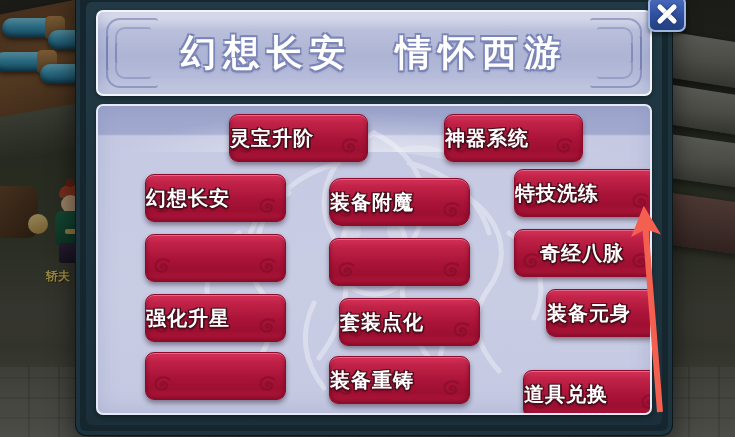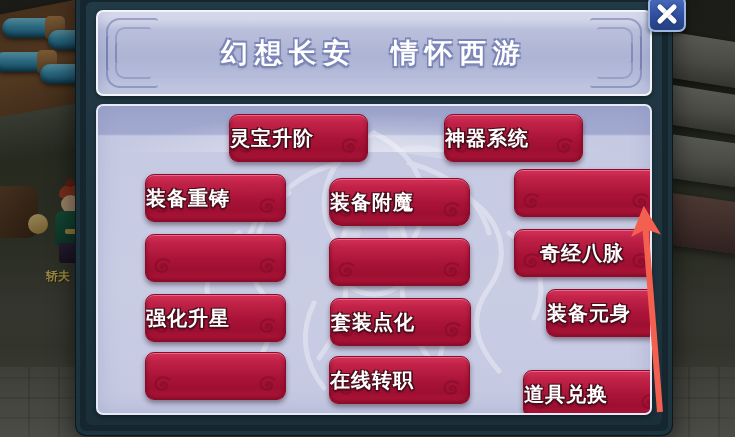--- a/index.html
+++ b/index.html
@@ -165,21 +165,21 @@
     content: ""; position: absolute; width: 34px; height: 34px;
     border: 2px solid rgba(108,118,170,.40); border-radius: 3px;
   }
   .banner .corner.tl::after { left: 7px;  top: 7px;    border-right:none; border-bottom:none; border-top-left-radius:10px;}
   .banner .corner.tr::after { right: 7px; top: 7px;    border-left:none;  border-bottom:none; border-top-right-radius:10px;}
   .banner .corner.bl::after { left: 7px;  bottom: 7px; border-right:none; border-top:none;    border-bottom-left-radius:10px;}
   .banner .corner.br::after { right: 7px; bottom: 7px; border-left:none;  border-top:none;    border-bottom-right-radius:10px;}
 
   .banner-title {
     position: relative;
-    font-size: 27px;
+    font-size: 36px;
     font-weight: bold;
     letter-spacing: 7px;
     color: #ffffff;
     text-shadow:
       -1.6px -1.6px 0 #7b85b8, 1.6px -1.6px 0 #7b85b8,
       -1.6px  1.6px 0 #7b85b8, 1.6px  1.6px 0 #7b85b8,
        0 2px 3px rgba(70,78,120,.6);
     white-space: pre;
     z-index: 2;
   }
@@ -355,107 +355,108 @@
               </svg>
               <span class="label">神器系统</span>
             </div>
             <div class="btn" style="left: 47px; top: 68px; width: 141px;">
               <svg class="swirl l" viewBox="0 0 24 24">
                 <path d="M19 7 C12 2 3 6 4 13 C5 19 14 20 16 15 C17.5 11 12 8 10 11.5 C9 13.5 11.5 15 12.5 13.2" fill="none" stroke="#7d0d27" stroke-width="2.3" stroke-linecap="round"></path>
               </svg>
               <svg class="swirl r" viewBox="0 0 24 24">
                 <path d="M19 7 C12 2 3 6 4 13 C5 19 14 20 16 15 C17.5 11 12 8 10 11.5 C9 13.5 11.5 15 12.5 13.2" fill="none" stroke="#7d0d27" stroke-width="2.3" stroke-linecap="round"></path>
               </svg>
+              <span class="label">幻想长安</span>
+            </div>
+            <div class="btn" style="left: 231px; top: 72px; width: 141px; border-radius: 12px;">
+              <svg class="swirl l" viewBox="0 0 24 24">
+                <path d="M19 7 C12 2 3 6 4 13 C5 19 14 20 16 15 C17.5 11 12 8 10 11.5 C9 13.5 11.5 15 12.5 13.2" fill="none" stroke="#7d0d27" stroke-width="2.3" stroke-linecap="round"></path>
+              </svg>
+              <svg class="swirl r" viewBox="0 0 24 24">
+                <path d="M19 7 C12 2 3 6 4 13 C5 19 14 20 16 15 C17.5 11 12 8 10 11.5 C9 13.5 11.5 15 12.5 13.2" fill="none" stroke="#7d0d27" stroke-width="2.3" stroke-linecap="round"></path>
+              </svg>
+              <span class="label">装备附魔</span>
+            </div>
+            <div class="btn" style="left: 416px; top: 63px; width: 145px;">
+              <svg class="swirl l" viewBox="0 0 24 24">
+                <path d="M19 7 C12 2 3 6 4 13 C5 19 14 20 16 15 C17.5 11 12 8 10 11.5 C9 13.5 11.5 15 12.5 13.2" fill="none" stroke="#7d0d27" stroke-width="2.3" stroke-linecap="round"></path>
+              </svg>
+              <svg class="swirl r" viewBox="0 0 24 24">
+                <path d="M19 7 C12 2 3 6 4 13 C5 19 14 20 16 15 C17.5 11 12 8 10 11.5 C9 13.5 11.5 15 12.5 13.2" fill="none" stroke="#7d0d27" stroke-width="2.3" stroke-linecap="round"></path>
+              </svg>
+              <span class="label">特技洗练</span>
+            </div>
+            <div class="btn" style="left: 47px; top: 128px; width: 141px;">
+              <svg class="swirl l" viewBox="0 0 24 24">
+                <path d="M19 7 C12 2 3 6 4 13 C5 19 14 20 16 15 C17.5 11 12 8 10 11.5 C9 13.5 11.5 15 12.5 13.2" fill="none" stroke="#7d0d27" stroke-width="2.3" stroke-linecap="round"></path>
+              </svg>
+              <svg class="swirl r" viewBox="0 0 24 24">
+                <path d="M19 7 C12 2 3 6 4 13 C5 19 14 20 16 15 C17.5 11 12 8 10 11.5 C9 13.5 11.5 15 12.5 13.2" fill="none" stroke="#7d0d27" stroke-width="2.3" stroke-linecap="round"></path>
+              </svg>
+            </div>
+            <div class="btn" style="left: 231px; top: 132px; width: 141px;">
+              <svg class="swirl l" viewBox="0 0 24 24">
+                <path d="M19 7 C12 2 3 6 4 13 C5 19 14 20 16 15 C17.5 11 12 8 10 11.5 C9 13.5 11.5 15 12.5 13.2" fill="none" stroke="#7d0d27" stroke-width="2.3" stroke-linecap="round"></path>
+              </svg>
+              <svg class="swirl r" viewBox="0 0 24 24">
+                <path d="M19 7 C12 2 3 6 4 13 C5 19 14 20 16 15 C17.5 11 12 8 10 11.5 C9 13.5 11.5 15 12.5 13.2" fill="none" stroke="#7d0d27" stroke-width="2.3" stroke-linecap="round"></path>
+              </svg>
+            </div>
+            <div class="btn" style="left: 416px; top: 123px; width: 145px; padding-left: 25px;">
+              <svg class="swirl l" viewBox="0 0 24 24">
+                <path d="M19 7 C12 2 3 6 4 13 C5 19 14 20 16 15 C17.5 11 12 8 10 11.5 C9 13.5 11.5 15 12.5 13.2" fill="none" stroke="#7d0d27" stroke-width="2.3" stroke-linecap="round"></path>
+              </svg>
+              <svg class="swirl r" viewBox="0 0 24 24">
+                <path d="M19 7 C12 2 3 6 4 13 C5 19 14 20 16 15 C17.5 11 12 8 10 11.5 C9 13.5 11.5 15 12.5 13.2" fill="none" stroke="#7d0d27" stroke-width="2.3" stroke-linecap="round"></path>
+              </svg>
+              <span class="label">奇经八脉</span>
+            </div>
+            <div class="btn" style="left: 47px; top: 188px; width: 141px;">
+              <svg class="swirl l" viewBox="0 0 24 24">
+                <path d="M19 7 C12 2 3 6 4 13 C5 19 14 20 16 15 C17.5 11 12 8 10 11.5 C9 13.5 11.5 15 12.5 13.2" fill="none" stroke="#7d0d27" stroke-width="2.3" stroke-linecap="round"></path>
+              </svg>
+              <svg class="swirl r" viewBox="0 0 24 24">
+                <path d="M19 7 C12 2 3 6 4 13 C5 19 14 20 16 15 C17.5 11 12 8 10 11.5 C9 13.5 11.5 15 12.5 13.2" fill="none" stroke="#7d0d27" stroke-width="2.3" stroke-linecap="round"></path>
+              </svg>
+              <span class="label">强化升星</span>
+            </div>
+            <div class="btn" style="left: 241px; top: 192px; width: 141px;">
+              <svg class="swirl l" viewBox="0 0 24 24">
+                <path d="M19 7 C12 2 3 6 4 13 C5 19 14 20 16 15 C17.5 11 12 8 10 11.5 C9 13.5 11.5 15 12.5 13.2" fill="none" stroke="#7d0d27" stroke-width="2.3" stroke-linecap="round"></path>
+              </svg>
+              <svg class="swirl r" viewBox="0 0 24 24">
+                <path d="M19 7 C12 2 3 6 4 13 C5 19 14 20 16 15 C17.5 11 12 8 10 11.5 C9 13.5 11.5 15 12.5 13.2" fill="none" stroke="#7d0d27" stroke-width="2.3" stroke-linecap="round"></path>
+              </svg>
+              <span class="label">套装点化</span>
+            </div>
+            <div class="btn" style="left: 416px; top: 183px; width: 145px; margin-left: 32px;">
+              <svg class="swirl l" viewBox="0 0 24 24">
+                <path d="M19 7 C12 2 3 6 4 13 C5 19 14 20 16 15 C17.5 11 12 8 10 11.5 C9 13.5 11.5 15 12.5 13.2" fill="none" stroke="#7d0d27" stroke-width="2.3" stroke-linecap="round"></path>
+              </svg>
+              <svg class="swirl r" viewBox="0 0 24 24">
+                <path d="M19 7 C12 2 3 6 4 13 C5 19 14 20 16 15 C17.5 11 12 8 10 11.5 C9 13.5 11.5 15 12.5 13.2" fill="none" stroke="#7d0d27" stroke-width="2.3" stroke-linecap="round"></path>
+              </svg>
+              <span class="label">装备元身</span>
+            </div>
+            <div class="btn" style="left: 47px; top: 246px; width: 141px;">
+              <svg class="swirl l" viewBox="0 0 24 24">
+                <path d="M19 7 C12 2 3 6 4 13 C5 19 14 20 16 15 C17.5 11 12 8 10 11.5 C9 13.5 11.5 15 12.5 13.2" fill="none" stroke="#7d0d27" stroke-width="2.3" stroke-linecap="round"></path>
+              </svg>
+              <svg class="swirl r" viewBox="0 0 24 24">
+                <path d="M19 7 C12 2 3 6 4 13 C5 19 14 20 16 15 C17.5 11 12 8 10 11.5 C9 13.5 11.5 15 12.5 13.2" fill="none" stroke="#7d0d27" stroke-width="2.3" stroke-linecap="round"></path>
+              </svg>
+            </div>
+            <div class="btn" style="left: 231px; top: 250px; width: 141px;">
+              <svg class="swirl l" viewBox="0 0 24 24">
+                <path d="M19 7 C12 2 3 6 4 13 C5 19 14 20 16 15 C17.5 11 12 8 10 11.5 C9 13.5 11.5 15 12.5 13.2" fill="none" stroke="#7d0d27" stroke-width="2.3" stroke-linecap="round"></path>
+              </svg>
+              <svg class="swirl r" viewBox="0 0 24 24">
+                <path d="M19 7 C12 2 3 6 4 13 C5 19 14 20 16 15 C17.5 11 12 8 10 11.5 C9 13.5 11.5 15 12.5 13.2" fill="none" stroke="#7d0d27" stroke-width="2.3" stroke-linecap="round"></path>
+              </svg>
               <span class="label">装备重铸</span>
-            </div>
-            <div class="btn" style="left: 231px; top: 72px; width: 141px; border-radius: 12px;">
-              <svg class="swirl l" viewBox="0 0 24 24">
-                <path d="M19 7 C12 2 3 6 4 13 C5 19 14 20 16 15 C17.5 11 12 8 10 11.5 C9 13.5 11.5 15 12.5 13.2" fill="none" stroke="#7d0d27" stroke-width="2.3" stroke-linecap="round"></path>
-              </svg>
-              <svg class="swirl r" viewBox="0 0 24 24">
-                <path d="M19 7 C12 2 3 6 4 13 C5 19 14 20 16 15 C17.5 11 12 8 10 11.5 C9 13.5 11.5 15 12.5 13.2" fill="none" stroke="#7d0d27" stroke-width="2.3" stroke-linecap="round"></path>
-              </svg>
-              <span class="label">装备附魔</span>
-            </div>
-            <div class="btn" style="left: 416px; top: 63px; width: 145px;">
-              <svg class="swirl l" viewBox="0 0 24 24">
-                <path d="M19 7 C12 2 3 6 4 13 C5 19 14 20 16 15 C17.5 11 12 8 10 11.5 C9 13.5 11.5 15 12.5 13.2" fill="none" stroke="#7d0d27" stroke-width="2.3" stroke-linecap="round"></path>
-              </svg>
-              <svg class="swirl r" viewBox="0 0 24 24">
-                <path d="M19 7 C12 2 3 6 4 13 C5 19 14 20 16 15 C17.5 11 12 8 10 11.5 C9 13.5 11.5 15 12.5 13.2" fill="none" stroke="#7d0d27" stroke-width="2.3" stroke-linecap="round"></path>
-              </svg>
-            </div>
-            <div class="btn" style="left: 47px; top: 128px; width: 141px;">
-              <svg class="swirl l" viewBox="0 0 24 24">
-                <path d="M19 7 C12 2 3 6 4 13 C5 19 14 20 16 15 C17.5 11 12 8 10 11.5 C9 13.5 11.5 15 12.5 13.2" fill="none" stroke="#7d0d27" stroke-width="2.3" stroke-linecap="round"></path>
-              </svg>
-              <svg class="swirl r" viewBox="0 0 24 24">
-                <path d="M19 7 C12 2 3 6 4 13 C5 19 14 20 16 15 C17.5 11 12 8 10 11.5 C9 13.5 11.5 15 12.5 13.2" fill="none" stroke="#7d0d27" stroke-width="2.3" stroke-linecap="round"></path>
-              </svg>
-            </div>
-            <div class="btn" style="left: 231px; top: 132px; width: 141px;">
-              <svg class="swirl l" viewBox="0 0 24 24">
-                <path d="M19 7 C12 2 3 6 4 13 C5 19 14 20 16 15 C17.5 11 12 8 10 11.5 C9 13.5 11.5 15 12.5 13.2" fill="none" stroke="#7d0d27" stroke-width="2.3" stroke-linecap="round"></path>
-              </svg>
-              <svg class="swirl r" viewBox="0 0 24 24">
-                <path d="M19 7 C12 2 3 6 4 13 C5 19 14 20 16 15 C17.5 11 12 8 10 11.5 C9 13.5 11.5 15 12.5 13.2" fill="none" stroke="#7d0d27" stroke-width="2.3" stroke-linecap="round"></path>
-              </svg>
-            </div>
-            <div class="btn" style="left: 416px; top: 123px; width: 145px; padding-left: 25px;">
-              <svg class="swirl l" viewBox="0 0 24 24">
-                <path d="M19 7 C12 2 3 6 4 13 C5 19 14 20 16 15 C17.5 11 12 8 10 11.5 C9 13.5 11.5 15 12.5 13.2" fill="none" stroke="#7d0d27" stroke-width="2.3" stroke-linecap="round"></path>
-              </svg>
-              <svg class="swirl r" viewBox="0 0 24 24">
-                <path d="M19 7 C12 2 3 6 4 13 C5 19 14 20 16 15 C17.5 11 12 8 10 11.5 C9 13.5 11.5 15 12.5 13.2" fill="none" stroke="#7d0d27" stroke-width="2.3" stroke-linecap="round"></path>
-              </svg>
-              <span class="label">奇经八脉</span>
-            </div>
-            <div class="btn" style="left: 47px; top: 188px; width: 141px;">
-              <svg class="swirl l" viewBox="0 0 24 24">
-                <path d="M19 7 C12 2 3 6 4 13 C5 19 14 20 16 15 C17.5 11 12 8 10 11.5 C9 13.5 11.5 15 12.5 13.2" fill="none" stroke="#7d0d27" stroke-width="2.3" stroke-linecap="round"></path>
-              </svg>
-              <svg class="swirl r" viewBox="0 0 24 24">
-                <path d="M19 7 C12 2 3 6 4 13 C5 19 14 20 16 15 C17.5 11 12 8 10 11.5 C9 13.5 11.5 15 12.5 13.2" fill="none" stroke="#7d0d27" stroke-width="2.3" stroke-linecap="round"></path>
-              </svg>
-              <span class="label">强化升星</span>
-            </div>
-            <div class="btn" style="left: 232px; top: 192px; width: 141px;">
-              <svg class="swirl l" viewBox="0 0 24 24">
-                <path d="M19 7 C12 2 3 6 4 13 C5 19 14 20 16 15 C17.5 11 12 8 10 11.5 C9 13.5 11.5 15 12.5 13.2" fill="none" stroke="#7d0d27" stroke-width="2.3" stroke-linecap="round"></path>
-              </svg>
-              <svg class="swirl r" viewBox="0 0 24 24">
-                <path d="M19 7 C12 2 3 6 4 13 C5 19 14 20 16 15 C17.5 11 12 8 10 11.5 C9 13.5 11.5 15 12.5 13.2" fill="none" stroke="#7d0d27" stroke-width="2.3" stroke-linecap="round"></path>
-              </svg>
-              <span class="label">套装点化</span>
-            </div>
-            <div class="btn" style="left: 416px; top: 183px; width: 145px; margin-left: 32px;">
-              <svg class="swirl l" viewBox="0 0 24 24">
-                <path d="M19 7 C12 2 3 6 4 13 C5 19 14 20 16 15 C17.5 11 12 8 10 11.5 C9 13.5 11.5 15 12.5 13.2" fill="none" stroke="#7d0d27" stroke-width="2.3" stroke-linecap="round"></path>
-              </svg>
-              <svg class="swirl r" viewBox="0 0 24 24">
-                <path d="M19 7 C12 2 3 6 4 13 C5 19 14 20 16 15 C17.5 11 12 8 10 11.5 C9 13.5 11.5 15 12.5 13.2" fill="none" stroke="#7d0d27" stroke-width="2.3" stroke-linecap="round"></path>
-              </svg>
-              <span class="label">装备元身</span>
-            </div>
-            <div class="btn" style="left: 47px; top: 246px; width: 141px;">
-              <svg class="swirl l" viewBox="0 0 24 24">
-                <path d="M19 7 C12 2 3 6 4 13 C5 19 14 20 16 15 C17.5 11 12 8 10 11.5 C9 13.5 11.5 15 12.5 13.2" fill="none" stroke="#7d0d27" stroke-width="2.3" stroke-linecap="round"></path>
-              </svg>
-              <svg class="swirl r" viewBox="0 0 24 24">
-                <path d="M19 7 C12 2 3 6 4 13 C5 19 14 20 16 15 C17.5 11 12 8 10 11.5 C9 13.5 11.5 15 12.5 13.2" fill="none" stroke="#7d0d27" stroke-width="2.3" stroke-linecap="round"></path>
-              </svg>
-            </div>
-            <div class="btn" style="left: 231px; top: 250px; width: 141px;">
-              <svg class="swirl l" viewBox="0 0 24 24">
-                <path d="M19 7 C12 2 3 6 4 13 C5 19 14 20 16 15 C17.5 11 12 8 10 11.5 C9 13.5 11.5 15 12.5 13.2" fill="none" stroke="#7d0d27" stroke-width="2.3" stroke-linecap="round"></path>
-              </svg>
-              <svg class="swirl r" viewBox="0 0 24 24">
-                <path d="M19 7 C12 2 3 6 4 13 C5 19 14 20 16 15 C17.5 11 12 8 10 11.5 C9 13.5 11.5 15 12.5 13.2" fill="none" stroke="#7d0d27" stroke-width="2.3" stroke-linecap="round"></path>
-              </svg>
-              <span class="label">在线转职</span>
             </div>
             <div class="btn" style="left: 425px; top: 241px; width: 145px; margin-top: 23px;">
               <svg class="swirl l" viewBox="0 0 24 24">
                 <path d="M19 7 C12 2 3 6 4 13 C5 19 14 20 16 15 C17.5 11 12 8 10 11.5 C9 13.5 11.5 15 12.5 13.2" fill="none" stroke="#7d0d27" stroke-width="2.3" stroke-linecap="round"></path>
               </svg>
               <svg class="swirl r" viewBox="0 0 24 24">
                 <path d="M19 7 C12 2 3 6 4 13 C5 19 14 20 16 15 C17.5 11 12 8 10 11.5 C9 13.5 11.5 15 12.5 13.2" fill="none" stroke="#7d0d27" stroke-width="2.3" stroke-linecap="round"></path>
               </svg>
               <span class="label">道具兑换</span>
             </div>

